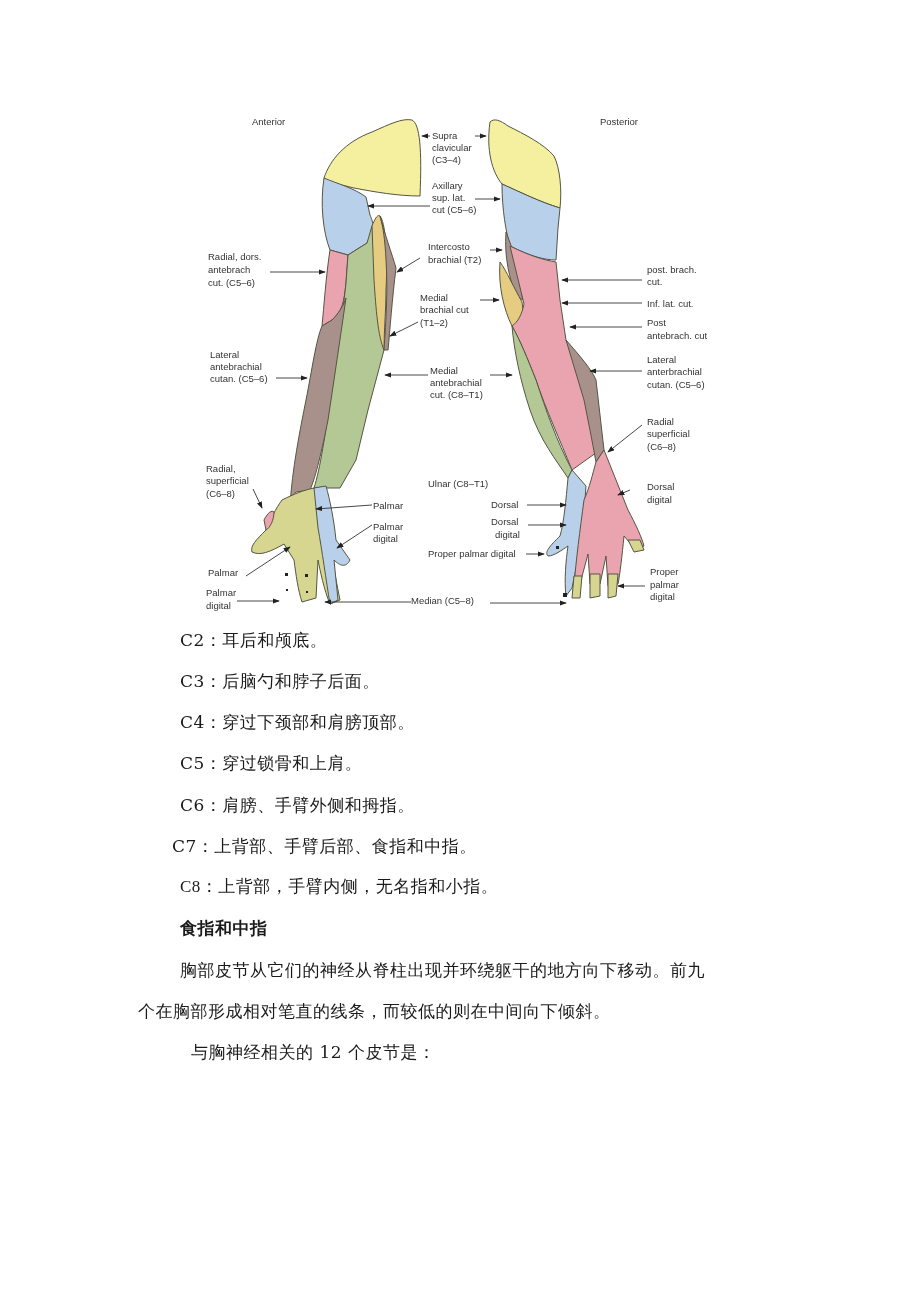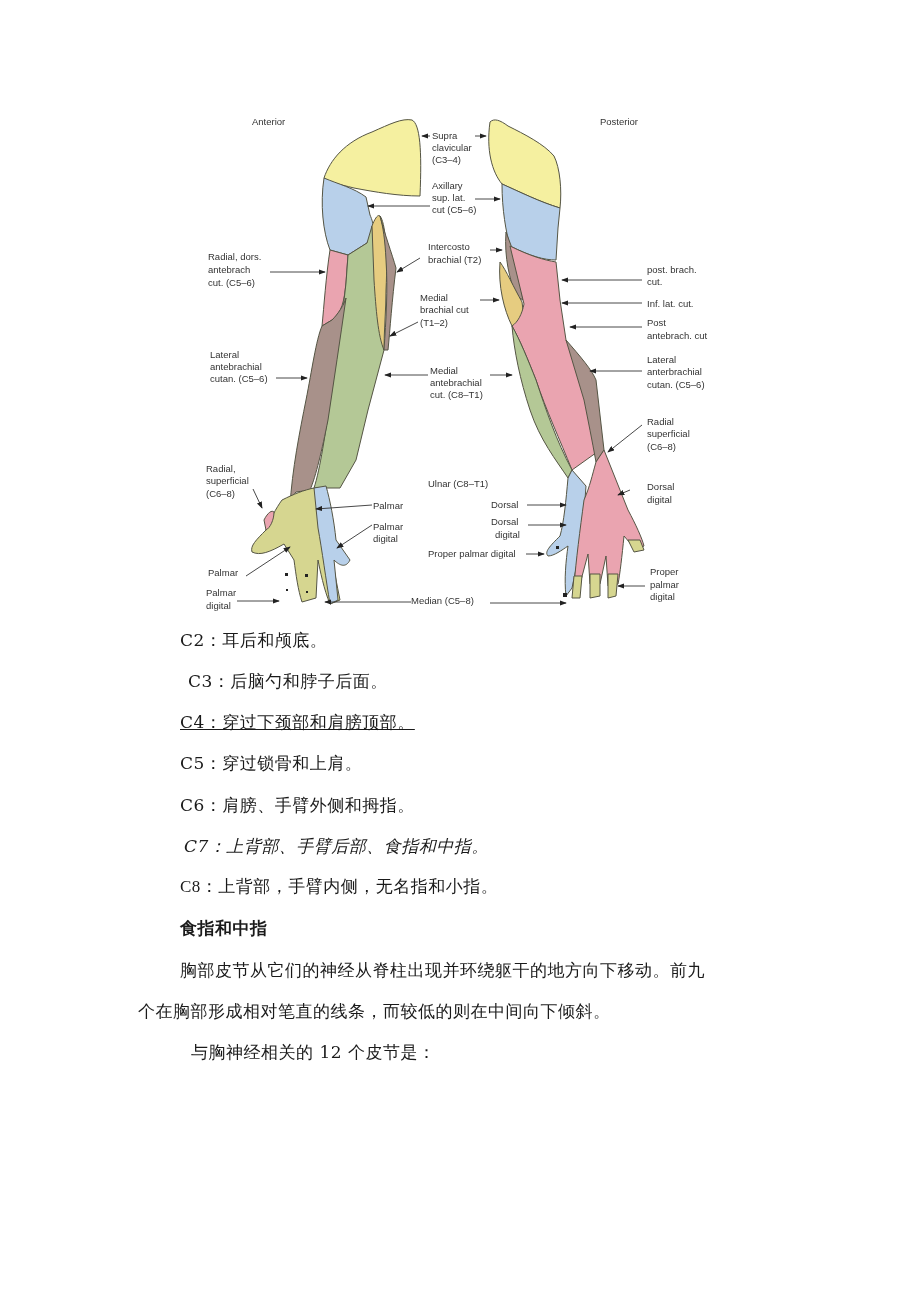--- a/index.html
+++ b/index.html
@@ -206,23 +206,23 @@
       <line x1="642" y1="371" x2="590" y2="371"></line>
       <line x1="642" y1="425" x2="608" y2="452"></line>
       <line x1="630" y1="490" x2="618" y2="495"></line>
       <line x1="645" y1="586" x2="618" y2="586"></line>
     </g>
   </svg>
 </div>
 
 <div class="body-text">
   <div class="line" style="left:180px; top:630px;text-align:right;">C2：耳后和颅底。</div>
-  <div class="line" style="left:188px; top:671px;">C3：后脑勺和脖子后面。</div>
-  <div class="line" style="left:180px; top:712px;text-decoration:underline;">C4：穿过下颈部和肩膀顶部。</div>
+  <div class="line" style="left:180px; top:671px;">C3：后脑勺和脖子后面。</div>
+  <div class="line" style="left:180px; top:712px;">C4：穿过下颈部和肩膀顶部。</div>
   <div class="line" style="left:180px; top:753px;">C5：穿过锁骨和上肩。</div>
   <div class="line" style="left:180px; top:795px;text-align:right;">C6：肩膀、手臂外侧和拇指。</div>
-  <div class="line" style="left:184px; top:836px;font-style:italic;">C7：上背部、手臂后部、食指和中指。</div>
+  <div class="line" style="left:172px; top:836px;">C7：上背部、手臂后部、食指和中指。</div>
   <div class="line" style="left:180px; top:877px;font-family:Liberation Serif, serif;">C8：上背部，手臂内侧，无名指和小指。</div>
   <div class="line heading" style="left:180px; top:918px;">食指和中指</div>
   <div class="line" style="left:180px; top:960px;">胸部皮节从它们的神经从脊柱出现并环绕躯干的地方向下移动。前九</div>
   <div class="line" style="left:138px; top:1001px;">个在胸部形成相对笔直的线条，而较低的则在中间向下倾斜。</div>
   <div class="line" style="left:180px; top:1042px;margin-left:11px;">与胸神经相关的 12 个皮节是：</div>
 </div>
 
 </body></html>

